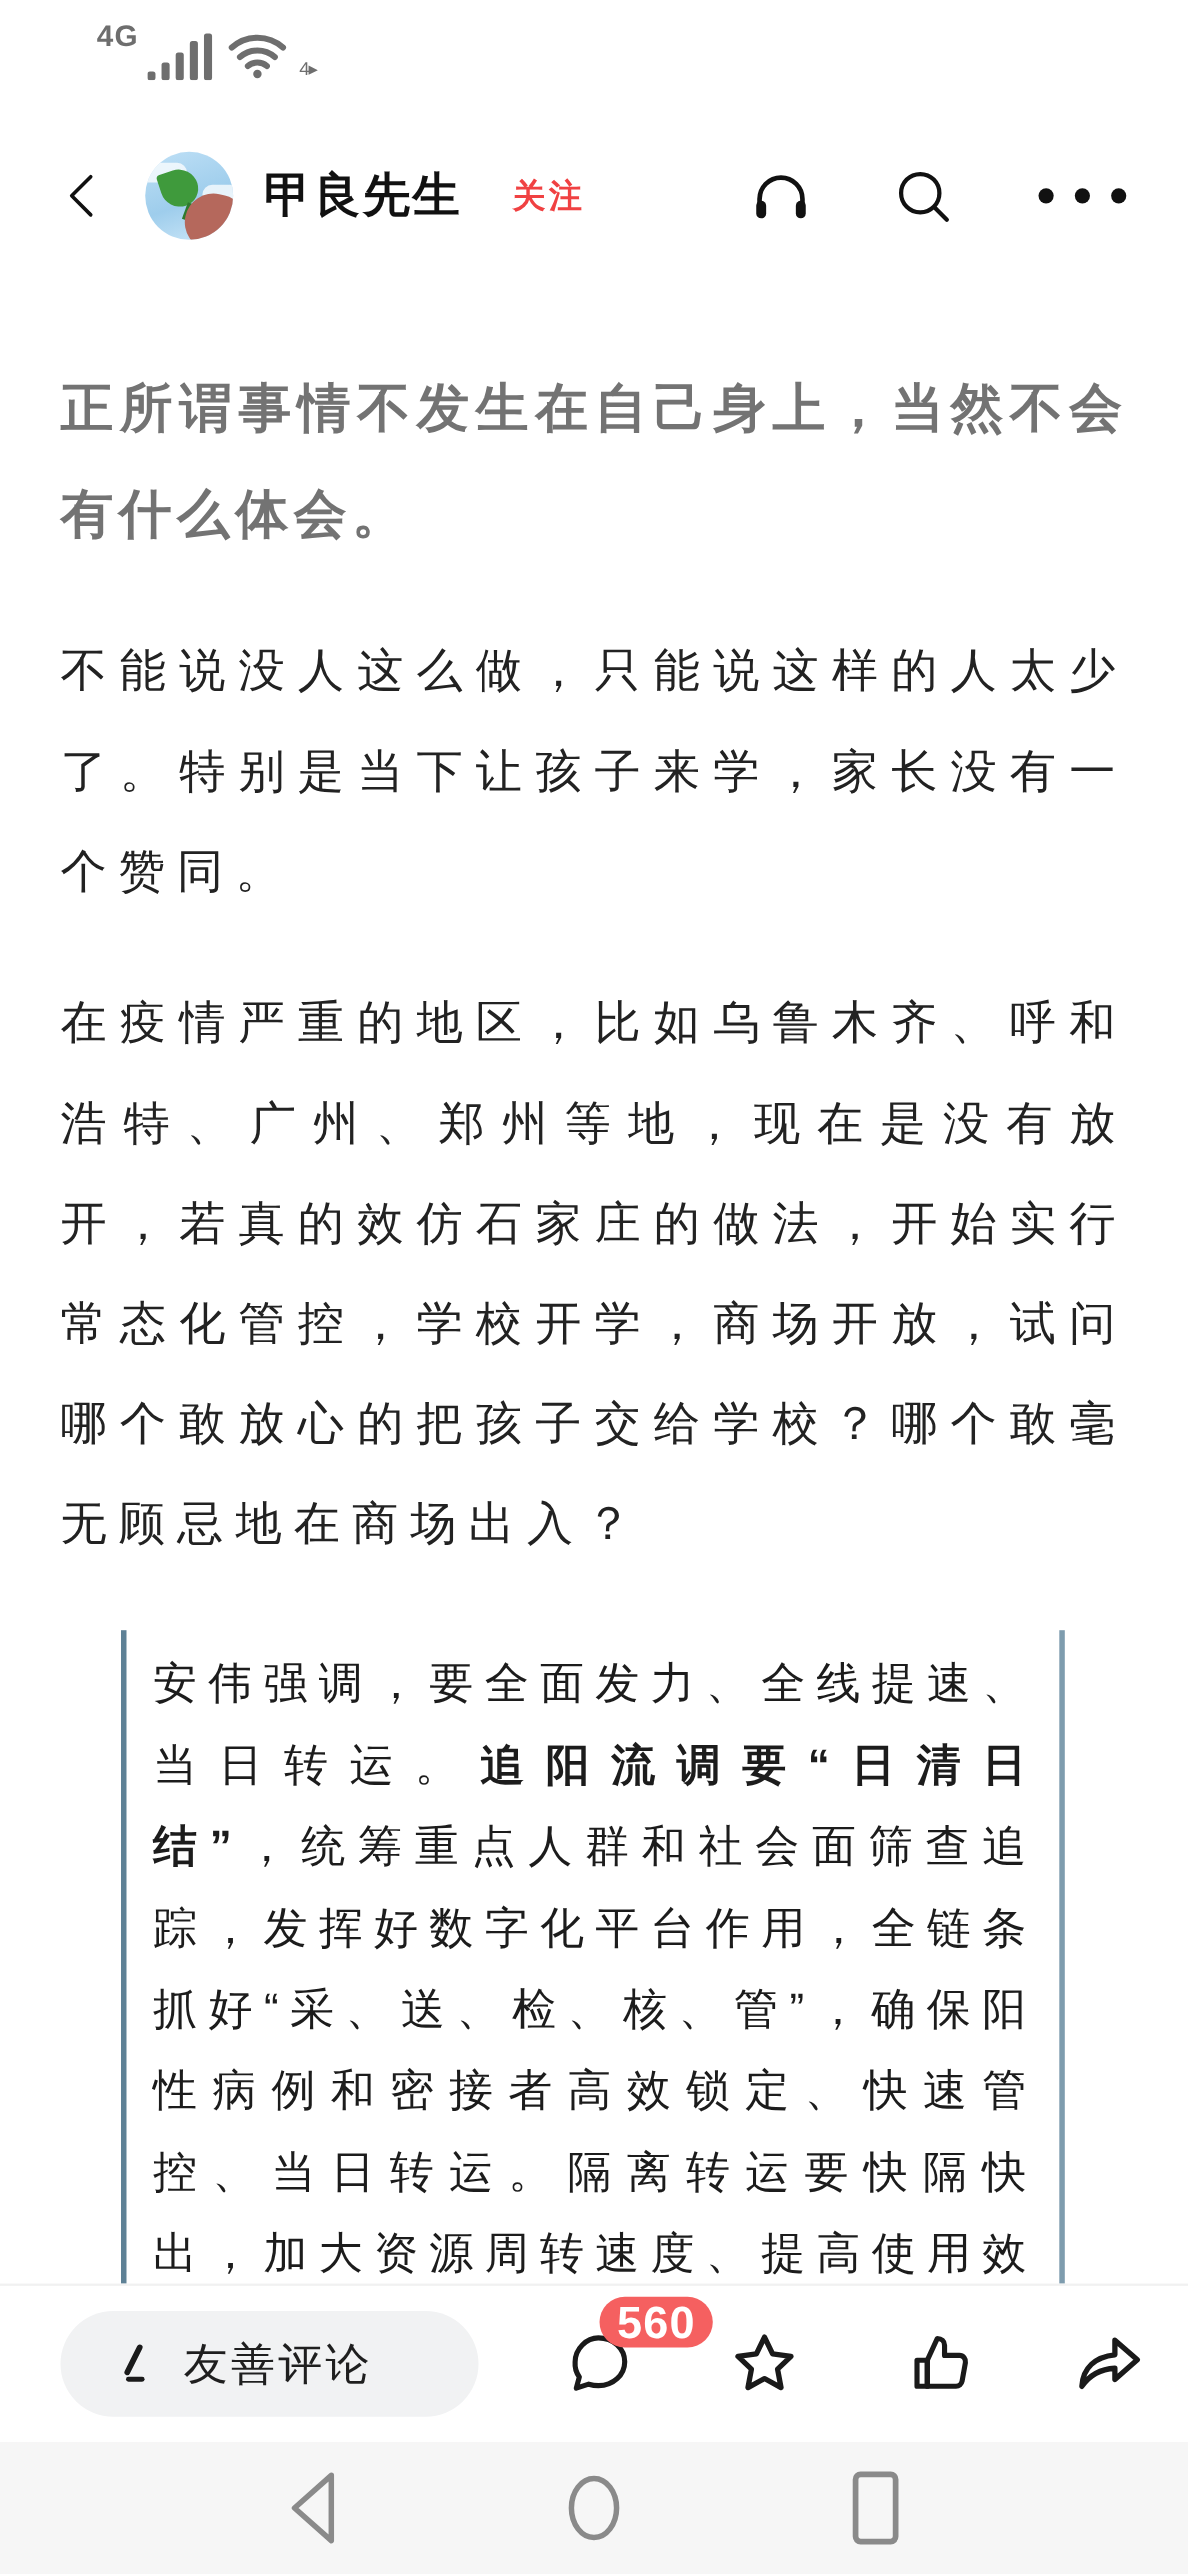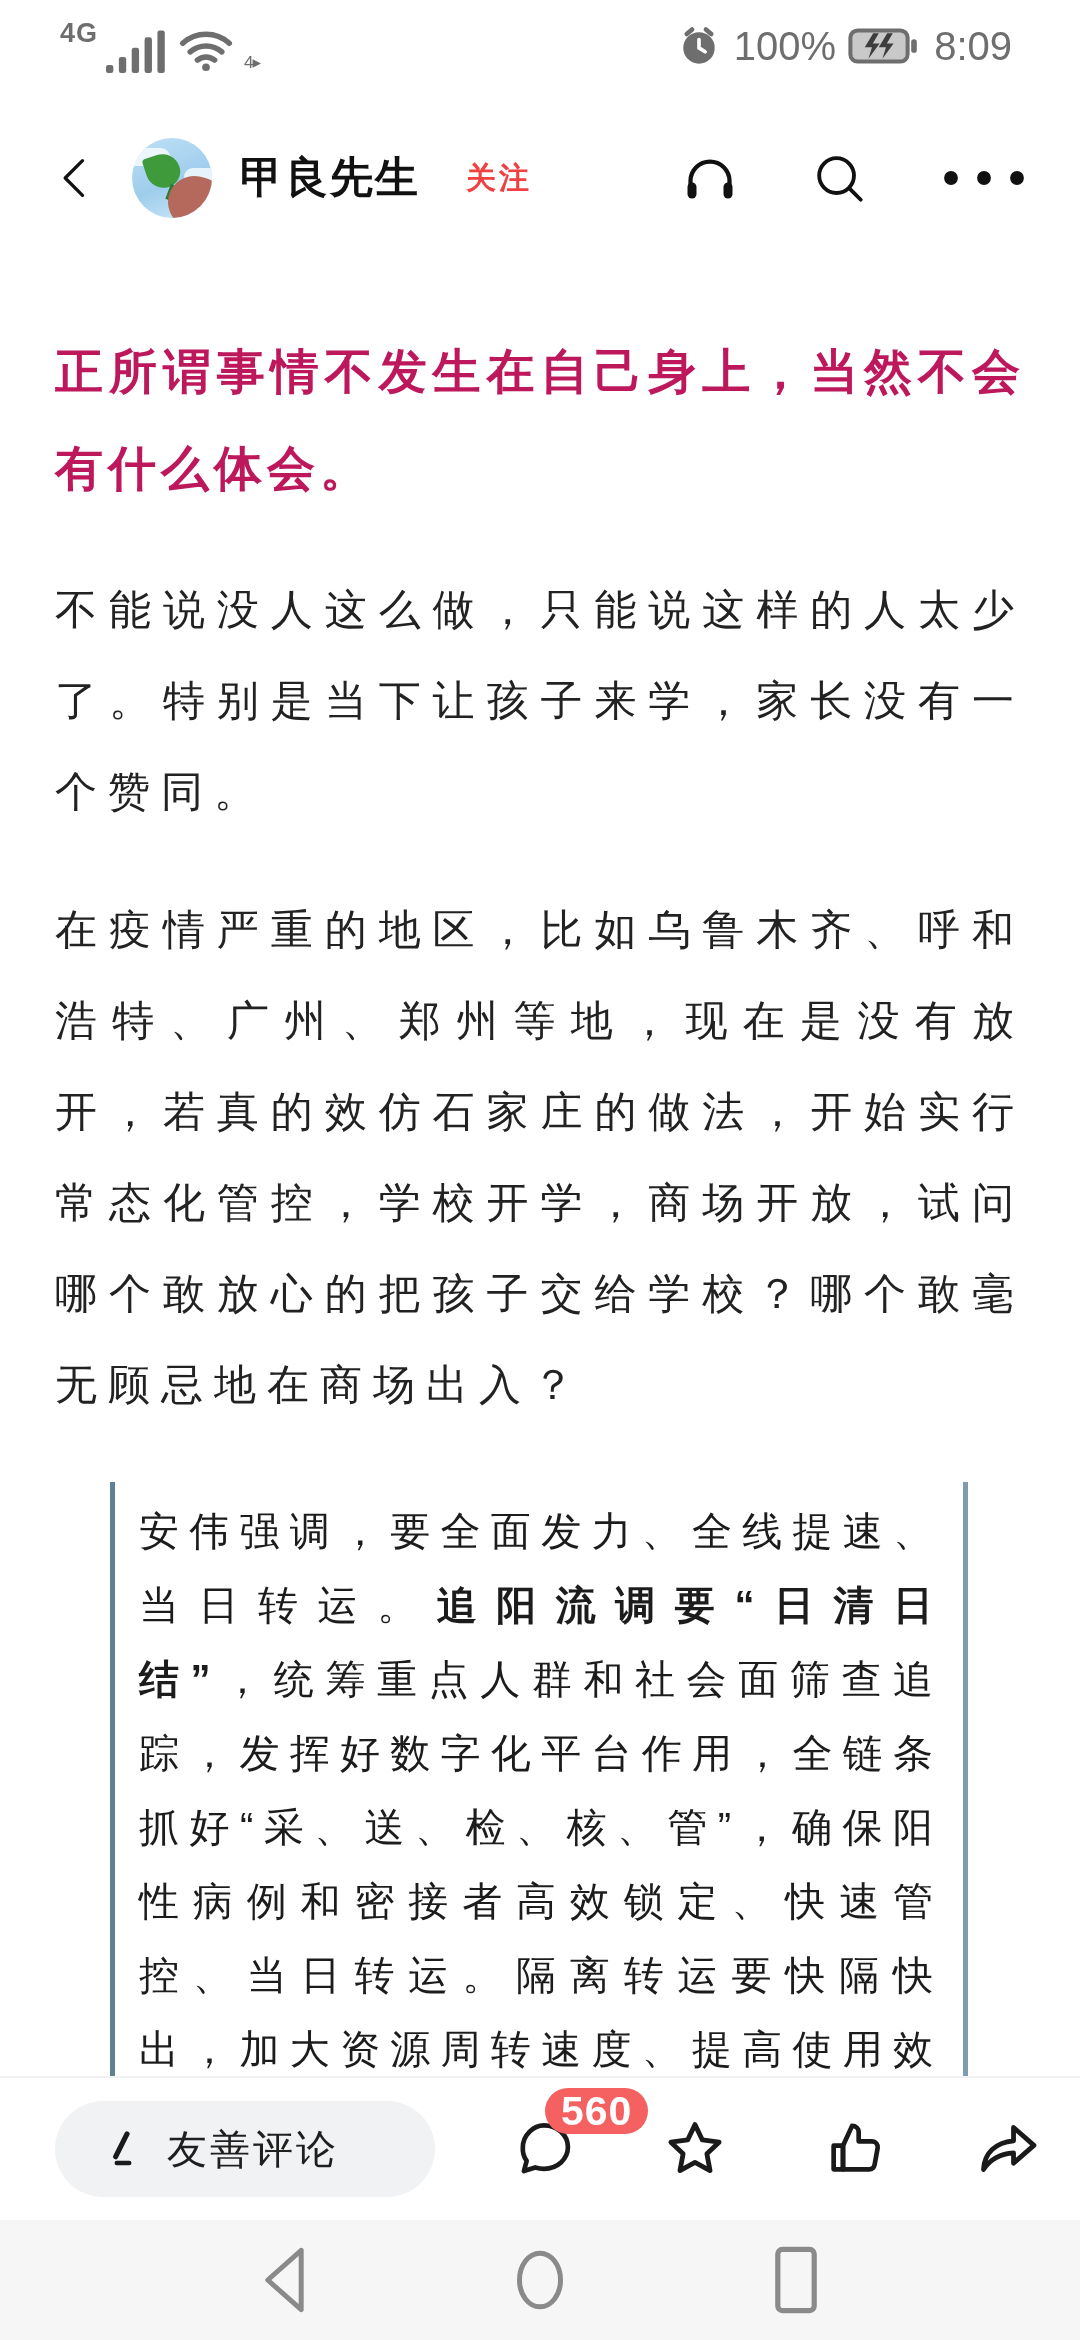--- a/index.html
+++ b/index.html
@@ -7,21 +7,21 @@
     position:relative;width:1080px;height:2340px;background:#ffffff;
     overflow:hidden;font-family:"Liberation Sans",sans-serif;color:#1a1a1a;
     margin:0 auto;
   }
   
   .statusbar{
     position:absolute;top:0;left:0;right:0;height:92px;
     display:flex;align-items:center;justify-content:space-between;
     color:#6e6e6e;z-index:30;
   }
-  .sb-left{display:flex;align-items:flex-end;margin-left:60px;gap:8px;}
+  .sb-left{display:flex;align-items:flex-end;margin-left:88px;gap:8px;}
   .sb-right{display:flex;align-items:center;margin-right:68px;gap:12px;}
   .sb-net{font-size:27px;font-weight:bold;line-height:1;margin-bottom:26px;letter-spacing:1px;}
   .sb-text{font-size:40px;line-height:1;}
   .sb-time{font-size:40px;line-height:1;margin-left:4px;}
   .wifi-extra{font-size:17px;line-height:1;margin-bottom:2px;letter-spacing:-1px;}
   
   .appbar{
     position:absolute;top:92px;left:0;right:0;height:172px;
     display:flex;align-items:center;background:#fff;z-index:30;
     padding:0 50px;box-sizing:border-box;
@@ -43,21 +43,21 @@
   }
   .author-name{font-size:43px;font-weight:bold;color:#111;margin-left:28px;letter-spacing:2px;white-space:nowrap;}
   .follow-btn{font-size:30px;font-weight:bold;margin-left:46px;letter-spacing:3px;white-space:nowrap;}
   .appbar-spacer{flex:1;}
   .appbar-icon{display:flex;align-items:center;justify-content:center;}
   .gap-l{margin-left:70px;}
   
   .article{padding:265px 55px 0 55px;box-sizing:border-box;}
   .heading{
     margin:58px 0 0 0;font-size:48px;font-weight:bold;line-height:97px;
-    letter-spacing:5px;color:#be185d;text-align:justify;
+    letter-spacing:5px;color:#737373;text-align:justify;
   }
   .para{
     margin:47px 0 0 0;font-size:42px;line-height:91px;letter-spacing:11px;
     color:#222;text-align:justify;
   }
   .quote{
     margin:52px 57px 0 55px;
     border-left:5px solid #5e8196;border-right:5px solid #7e9cae;
     padding:12px 20px 10px 24px;
     font-size:40px;line-height:74px;letter-spacing:10px;color:#1c1c1c;text-align:justify;
@@ -109,39 +109,20 @@
       <span>
         <svg width="60" height="48" viewBox="0 0 24 20" fill="none" stroke="#6e6e6e" stroke-width="2.3" stroke-linecap="round">
           <path d="M2.3 7.6a14.5 14.5 0 0 1 19.4 0"></path>
           <path d="M5.4 11.2a10 10 0 0 1 13.2 0"></path>
           <path d="M8.4 14.6a5.6 5.6 0 0 1 7.2 0"></path>
           <circle cx="12" cy="17.6" r="1.6" fill="#6e6e6e" stroke="none"></circle>
         </svg>
       </span>
       <span class="wifi-extra">4▸</span>
     </div>
-    <div class="sb-right">
-      <span>
-        <svg width="46" height="46" viewBox="0 0 24 24">
-          <path d="M5.6 5.8 8.4 3.4 M18.4 5.8 15.6 3.4" stroke="#6e6e6e" stroke-width="2.4" stroke-linecap="round" fill="none"></path>
-          <circle cx="12" cy="13" r="8.2" fill="#6e6e6e"></circle>
-          <path d="M12 8.6 V13 L15.2 15" stroke="#ffffff" stroke-width="1.9" stroke-linecap="round" fill="none"></path>
-        </svg>
-      </span>
-      <span class="sb-text">100%</span>
-      <span>
-        <svg width="70" height="40" viewBox="0 0 35 18">
-          <rect x="1.2" y="1.2" width="28.6" height="15.6" rx="3.6" fill="#c9c9c9" stroke="#6e6e6e" stroke-width="2"></rect>
-          <rect x="31.6" y="5.6" width="2.8" height="6.8" rx="1.3" fill="#6e6e6e"></rect>
-          <path d="M12.6 2.6 8.4 9.6 h3.6 l-1.8 5.8 5.6-7.6 h-3.4 l3-5.2 z" fill="#3d3d3d"></path>
-          <path d="M19.6 2.6 15.4 9.6 h3.6 l-1.8 5.8 5.6-7.6 h-3.4 l3-5.2 z" fill="#3d3d3d"></path>
-        </svg>
-      </span>
-      <span class="sb-time">8:09</span>
-    </div>
   </div>
 
   <div class="appbar">
     <span class="appbar-icon">
       <svg width="52" height="60" viewBox="0 0 24 24" fill="none" stroke="#111" stroke-width="1.5" stroke-linecap="round" stroke-linejoin="round">
         <path d="M15 4 7 12 15 20"></path>
       </svg>
     </span>
     <span class="avatar">
       <span class="cloud" style="left:-8px;top:10px"></span>

